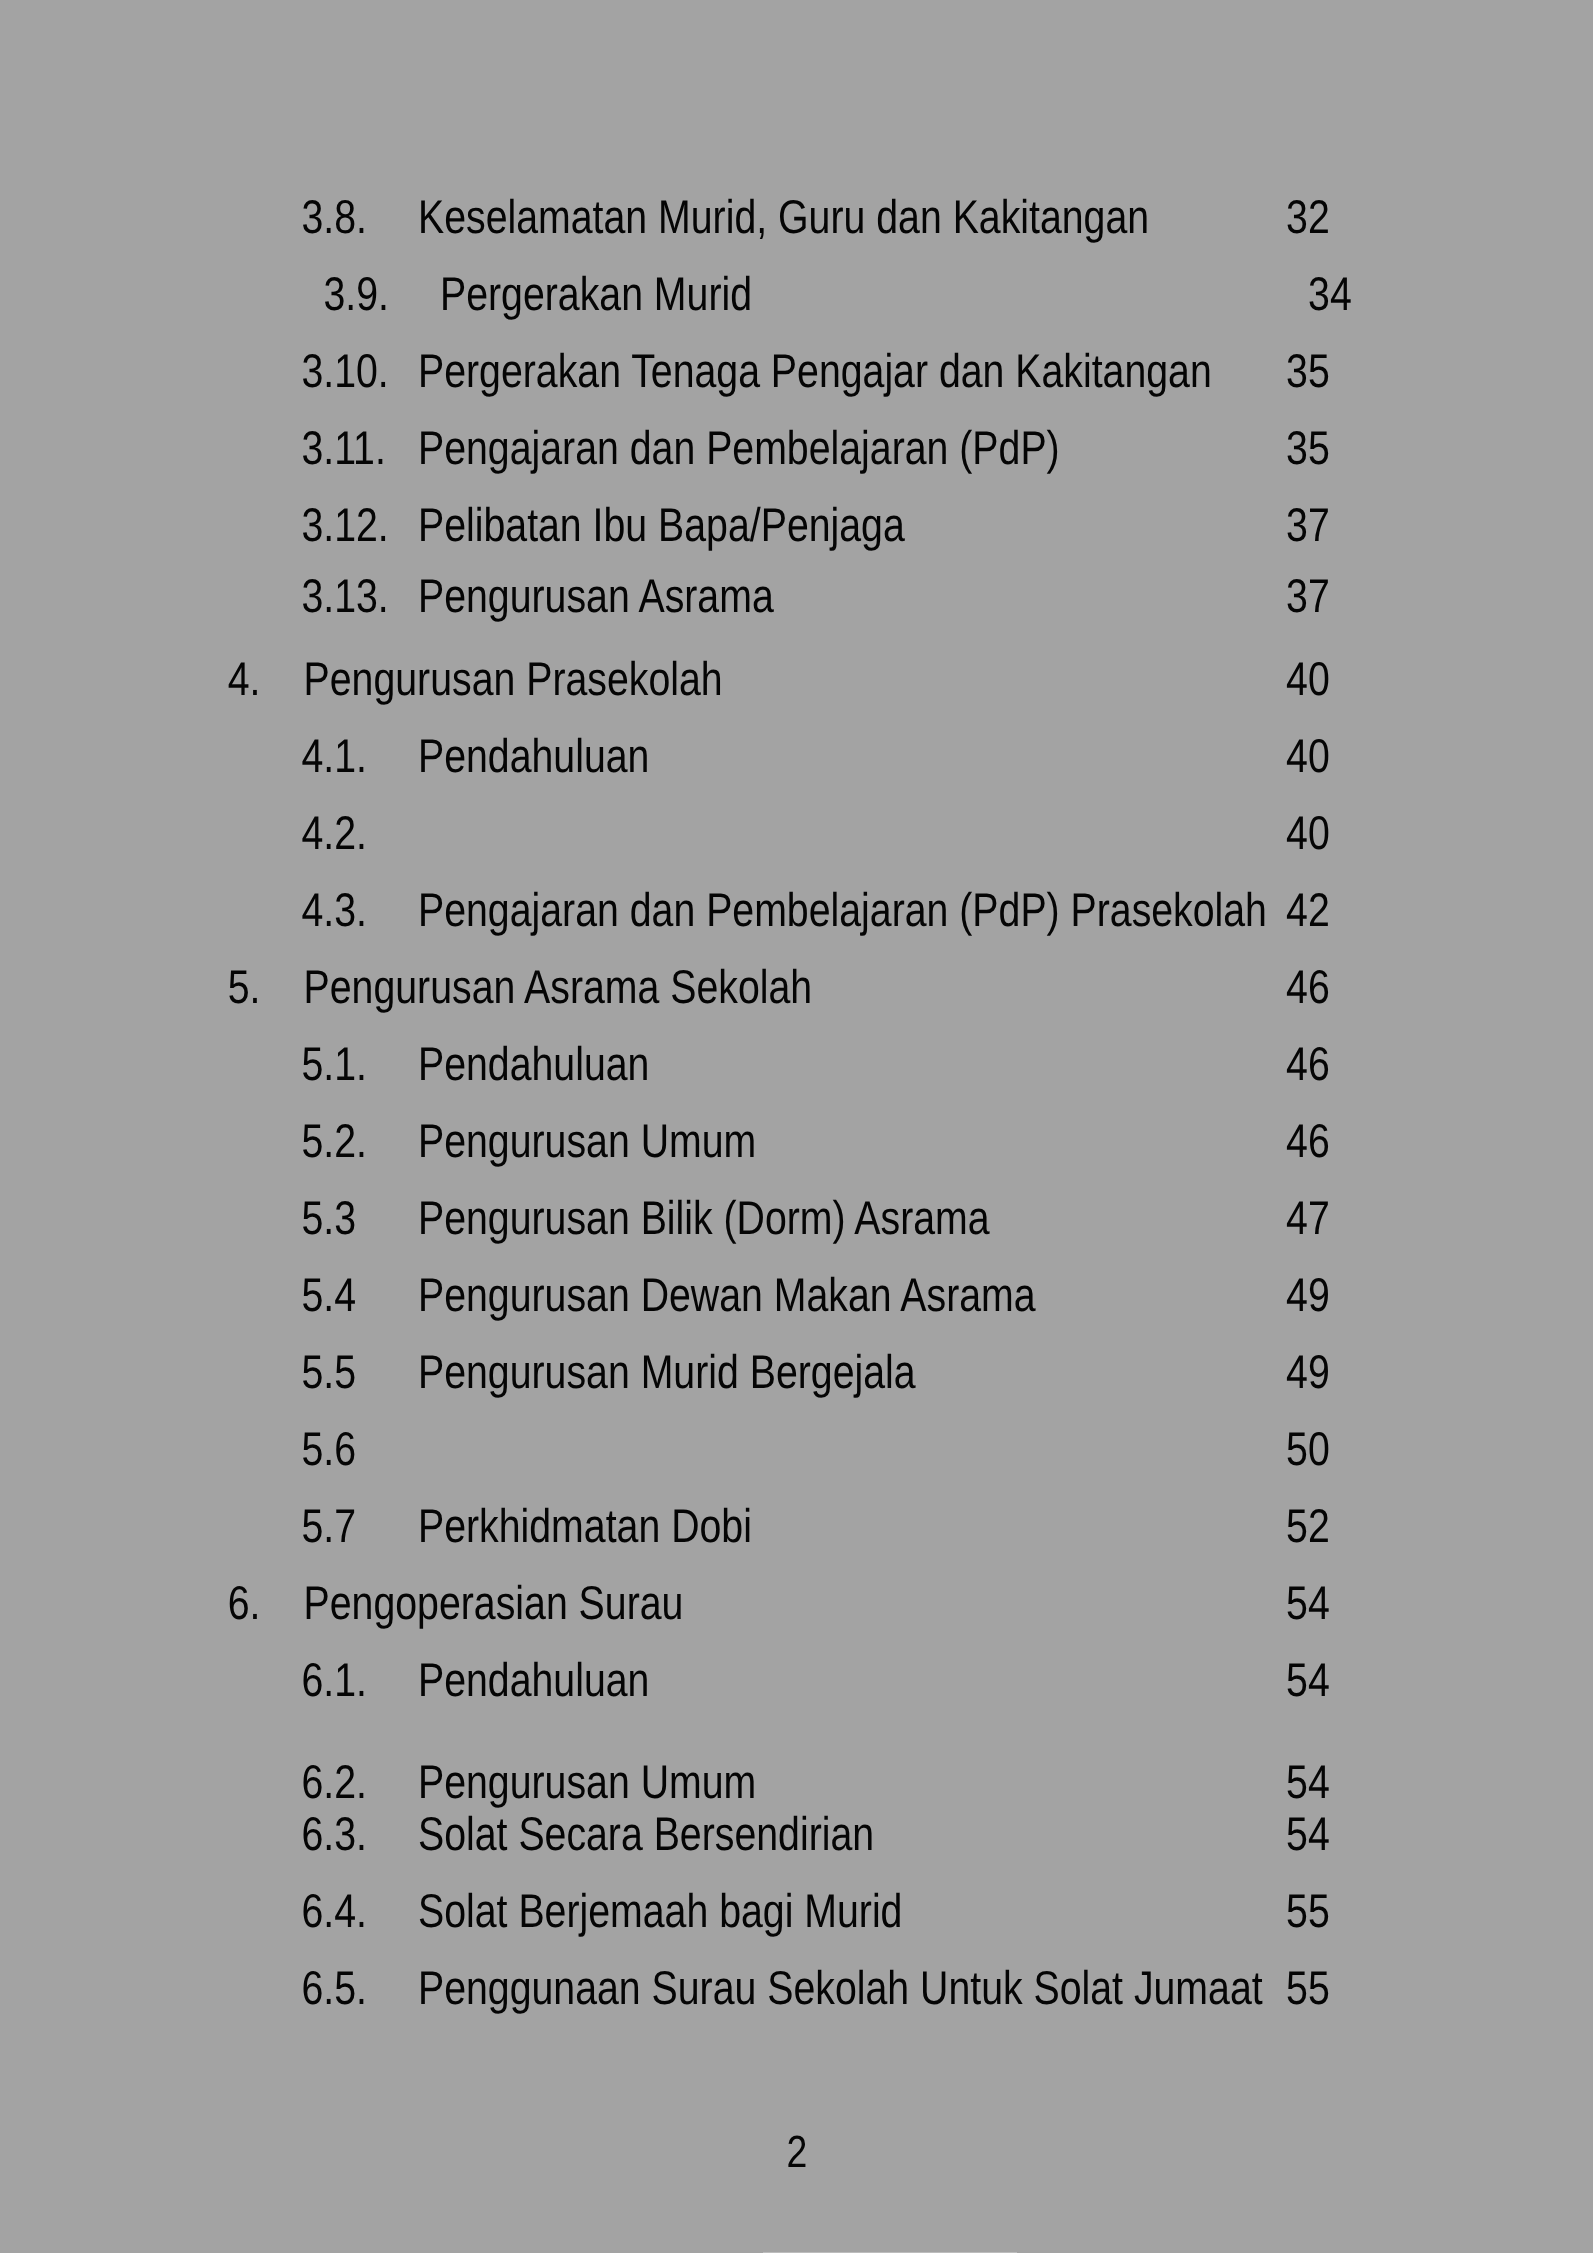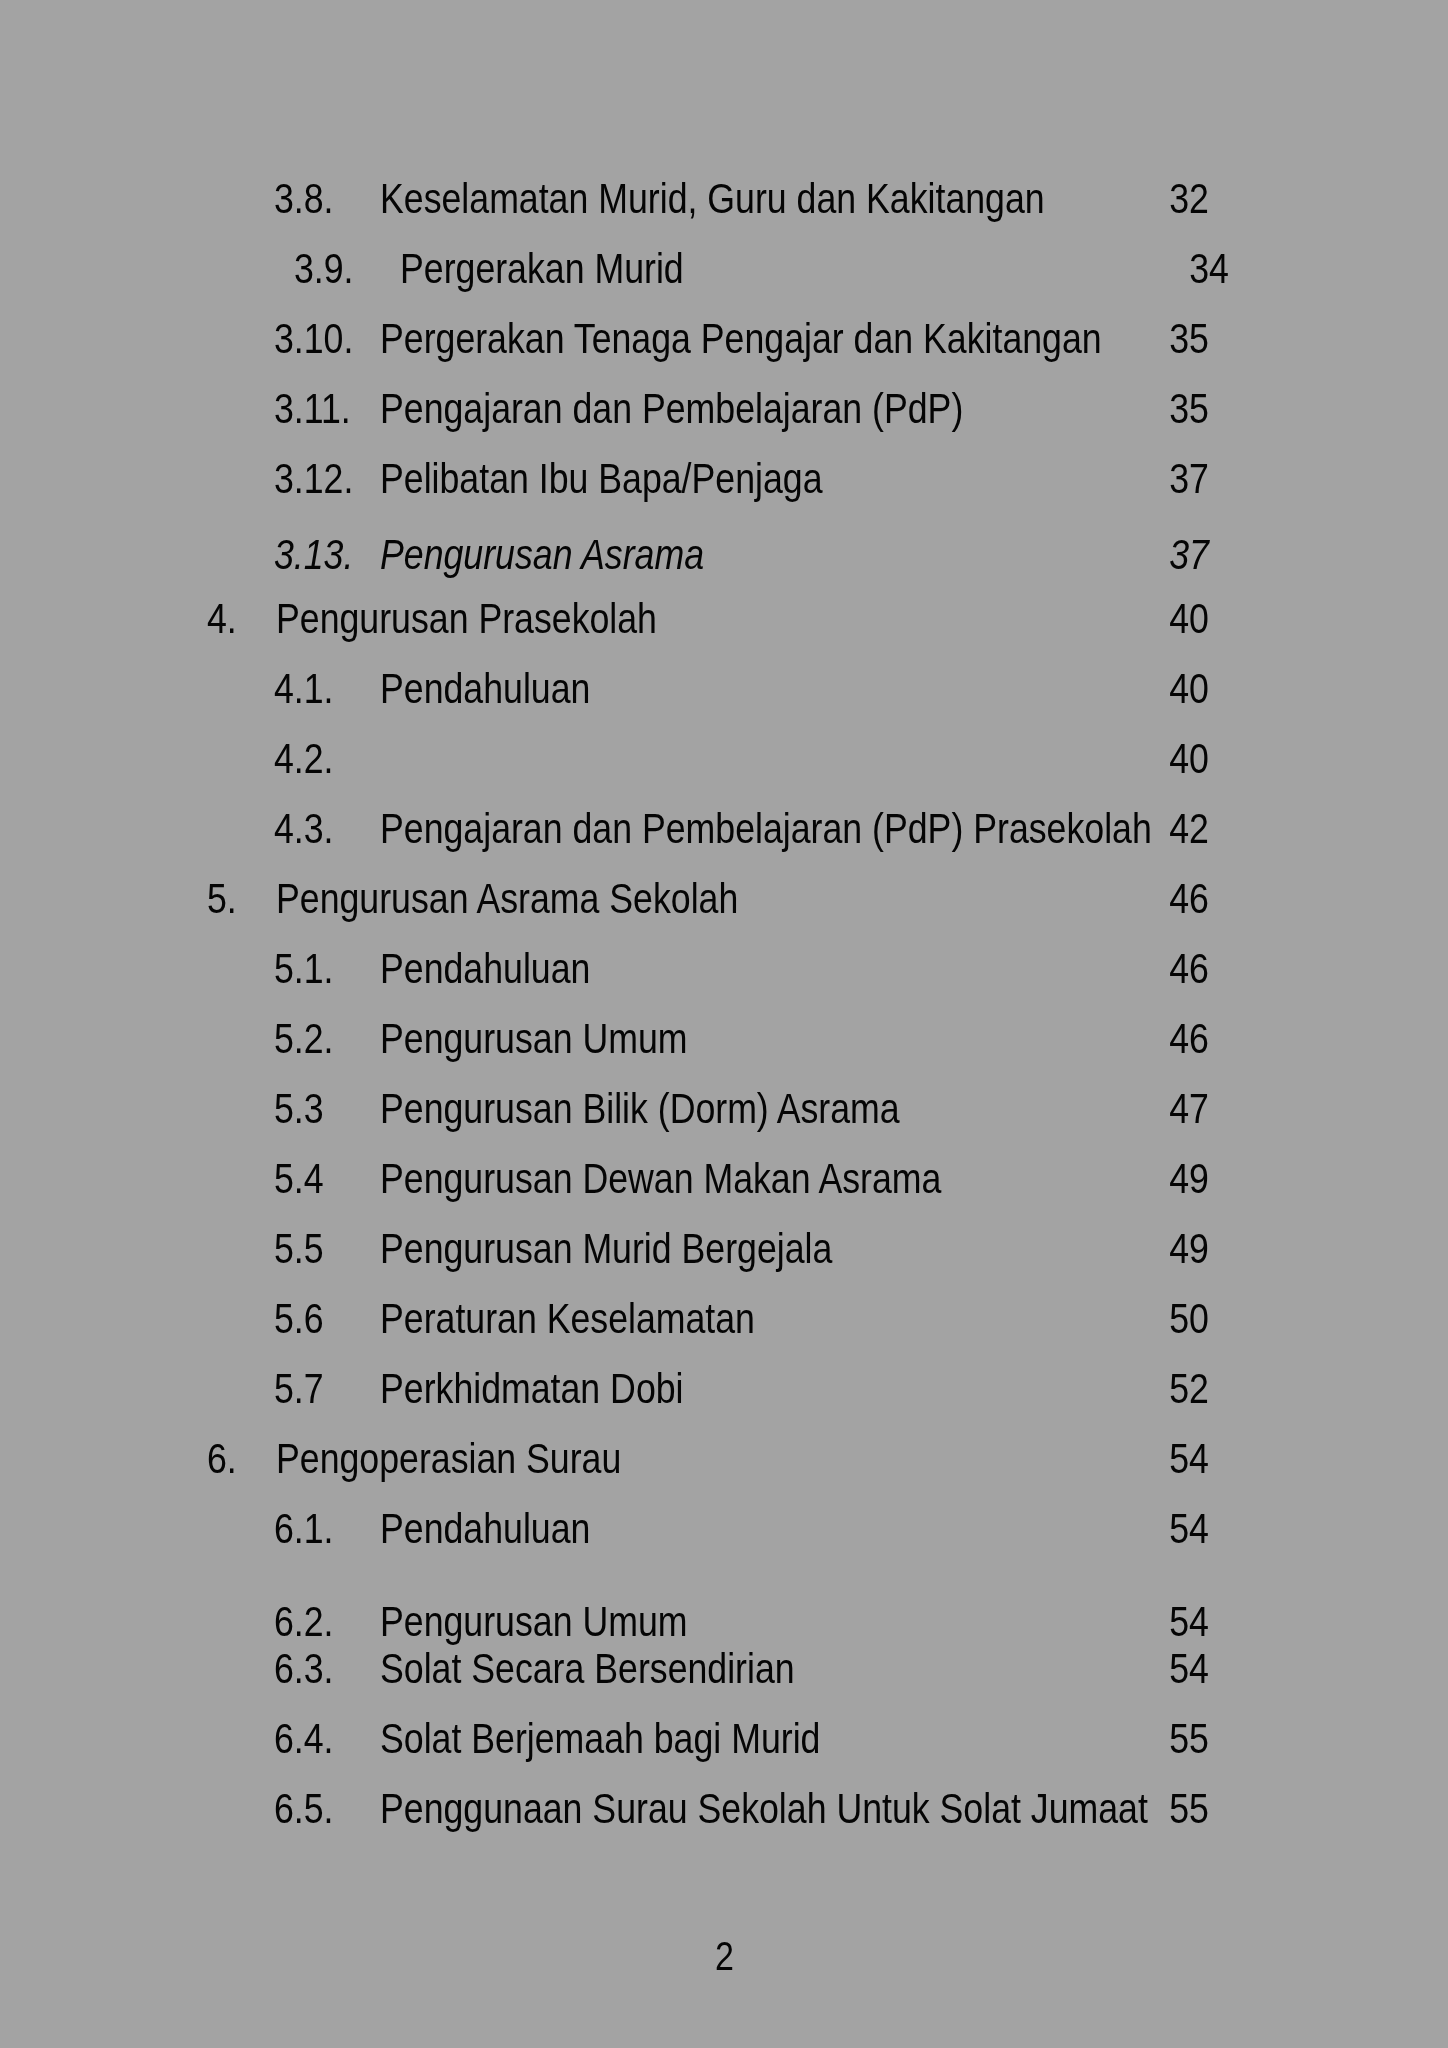--- a/index.html
+++ b/index.html
@@ -91,21 +91,21 @@
       <div class="row" style="top: 373px;">
     <span class="cell num"><span class="txt">3.11.</span></span>
     <span class="cell title"><span class="txt">Pengajaran dan Pembelajaran (PdP)</span></span>
     <span class="cell pageno"><span class="txt">35</span></span>
   </div>
       <div class="row" style="top: 443px;">
     <span class="cell num"><span class="txt">3.12.</span></span>
     <span class="cell title"><span class="txt">Pelibatan Ibu Bapa/Penjaga</span></span>
     <span class="cell pageno"><span class="txt">37</span></span>
   </div>
-      <div class="row" style="top: 519px; font-style: italic;">
+      <div class="row" style="top: 508px;">
     <span class="cell num"><span class="txt">3.13.</span></span>
     <span class="cell title"><span class="txt">Pengurusan Asrama</span></span>
     <span class="cell pageno"><span class="txt">37</span></span>
   </div>
       <div class="row top" style="top: 583px;">
     <span class="cell num"><span class="txt">4.</span></span>
     <span class="cell title"><span class="txt">Pengurusan Prasekolah</span></span>
     <span class="cell pageno"><span class="txt">40</span></span>
   </div>
       <div class="row" style="top: 653px;">
@@ -147,21 +147,20 @@
     <span class="cell title"><span class="txt">Pengurusan Dewan Makan Asrama</span></span>
     <span class="cell pageno"><span class="txt">49</span></span>
   </div>
       <div class="row" style="top: 1213px;">
     <span class="cell num"><span class="txt">5.5</span></span>
     <span class="cell title"><span class="txt">Pengurusan Murid Bergejala</span></span>
     <span class="cell pageno"><span class="txt">49</span></span>
   </div>
       <div class="row" style="top: 1283px;">
     <span class="cell num"><span class="txt">5.6</span></span>
-    <span class="cell title"><span class="txt">Peraturan Keselamatan</span></span>
     <span class="cell pageno"><span class="txt">50</span></span>
   </div>
       <div class="row" style="top: 1353px;">
     <span class="cell num"><span class="txt">5.7</span></span>
     <span class="cell title"><span class="txt">Perkhidmatan Dobi</span></span>
     <span class="cell pageno"><span class="txt">52</span></span>
   </div>
       <div class="row top" style="top: 1423px;">
     <span class="cell num"><span class="txt">6.</span></span>
     <span class="cell title"><span class="txt">Pengoperasian Surau</span></span>

